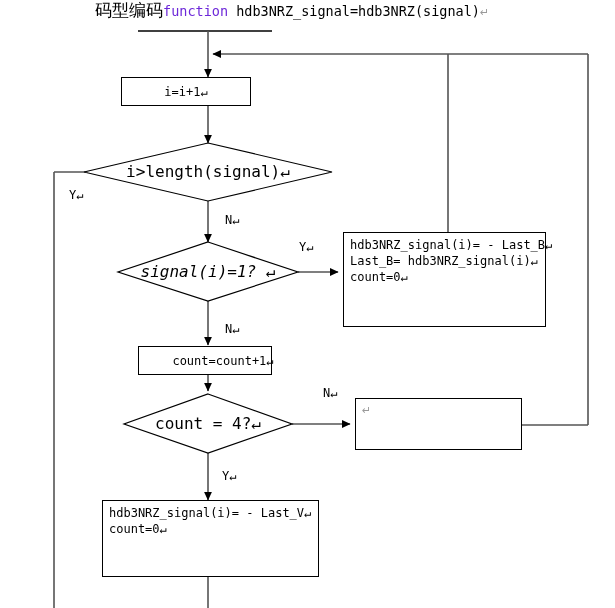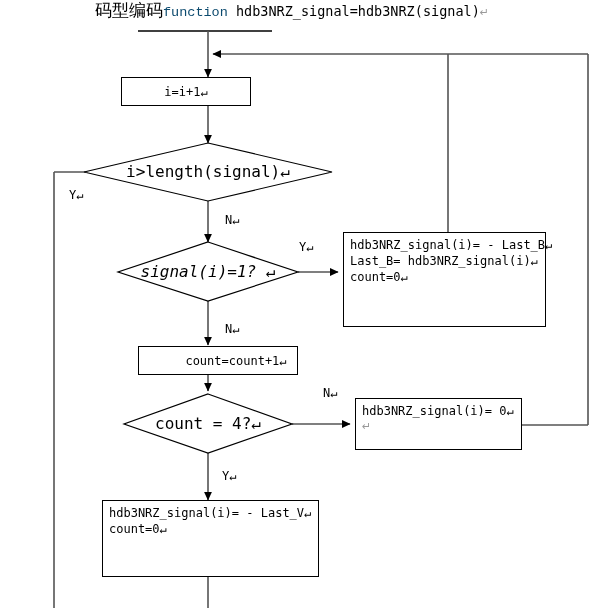--- a/index.html
+++ b/index.html
@@ -34,22 +34,21 @@
     line-height: 17px;
     white-space: nowrap;
     color: #000000;
     letter-spacing: 0px;
   }
   .title .cjk {
     font-family: "DejaVu Sans", "Liberation Sans", sans-serif;
     font-size: 17px;
   }
   .title .kw {
-    color: #0c4a6e;
-    font-family: Liberation Mono, monospace;
+    color: #6d28d9;
   }
   .pilcrow {
     color: #9a9a9a;
     font-size: 11px;
     font-family: "DejaVu Sans", sans-serif;
   }
   .node {
     position: absolute;
     box-sizing: border-box;
   }
@@ -139,26 +138,25 @@
   <div class="node proc center" style="left:121px; top:77px; width:130px; height:29px; display:flex; align-items:center; justify-content:center;">
     <span>i=i+1↵</span>
   </div>
 
   <div class="node proc" style="left:343px; top:232px; width:203px; height:95px;">
     <div>hdb3NRZ_signal(i)= - Last_B↵</div>
     <div> Last_B= hdb3NRZ_signal(i)↵</div>
     <div>count=0↵</div>
   </div>
 
-  <div class="node proc center" style="left:138px; top:346px; width:160px; height:29px; display:flex; align-items:center; justify-content:center;padding-left:42px;">
+  <div class="node proc center" style="left:138px; top:346px; width:134px; height:29px; display:flex; align-items:center; justify-content:center;padding-left:42px;">
     <span>count=count+1↵</span>
   </div>
 
   <div class="node proc" style="left:355px; top:398px; width:167px; height:52px;">
-    <div>hdb3NRZ_signal(i)= 0↵</div>
     <div class="pilcrow">↵</div>
   </div>
 
   <div class="node proc" style="left:102px; top:500px; width:217px; height:77px;">
     <div>hdb3NRZ_signal(i)= - Last_V↵</div>
     <div> count=0↵</div>
   </div>
 
   <div class="diamond-label" style="left:124px; top:165px; width:168px;">i&gt;length(signal)↵</div>
 

